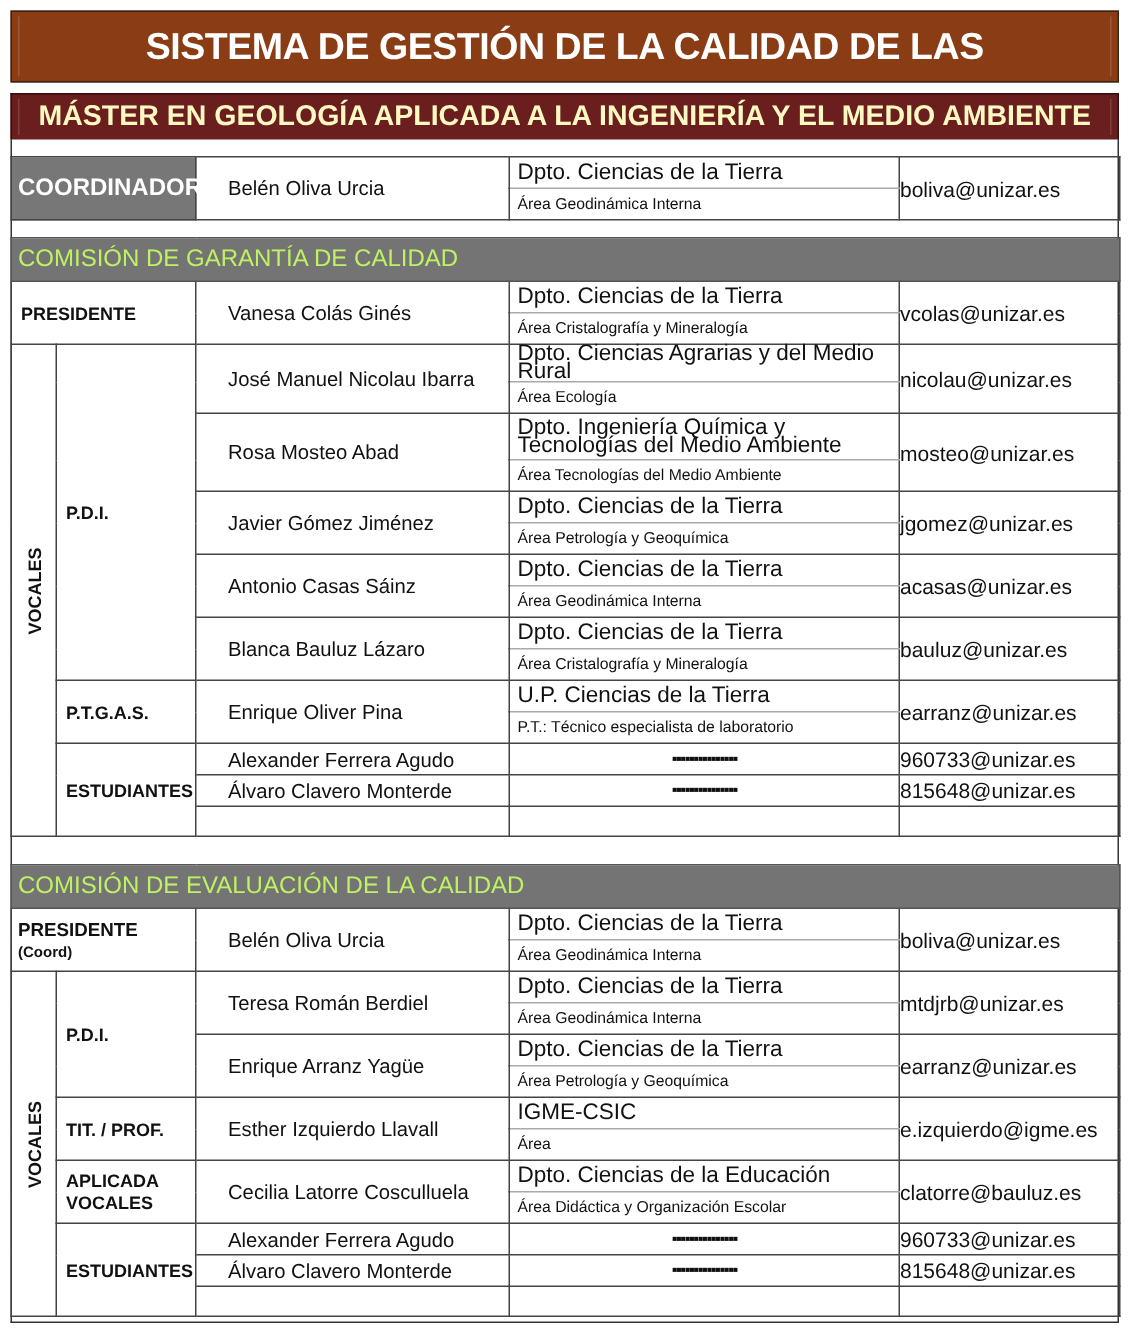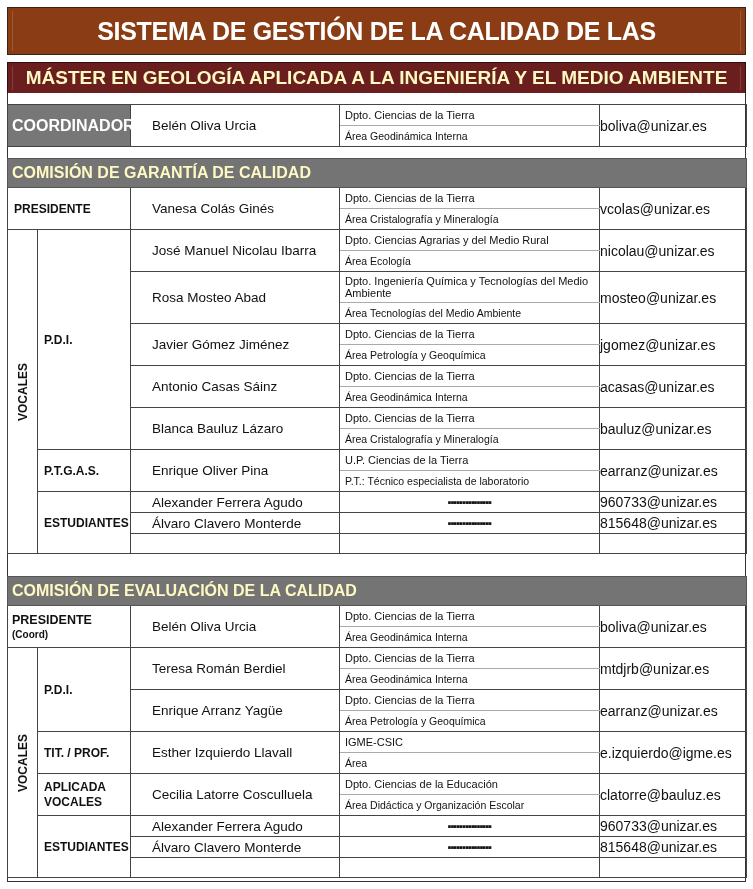--- a/index.html
+++ b/index.html
@@ -20,26 +20,26 @@
     color:#fef9c3; font-weight:bold; font-size:19px; text-align:center; line-height:30px;
   }
   .sheet {
     position:absolute; left:7px; top:93px; width:739px; height:789px;
     border-left:1px solid #333; border-right:1px solid #333; border-bottom:1px solid #333; box-sizing:border-box;
   }
   table { border-collapse:collapse; table-layout:fixed; position:absolute; left:7px; width:739px; }
   td { border:1px solid #444; padding:0; font-size:13px; vertical-align:middle; }
   .lbl { font-weight:bold; font-size:12px; padding-left:6px; }
   .name { font-size:13.5px; padding-left:21px; }
-  .dept { font-size:11px; padding:0 5px; height:20px; line-height:12px; border-bottom:1px solid #aaa; }
+  .dept { font-size:15px; padding:0 5px; height:20px; line-height:12px; border-bottom:1px solid #aaa; }
   .area { font-size:10.5px; padding:0 5px; height:20px; }
   .email { font-size:14px; }
   .stars { text-align:center; font-size:11px; letter-spacing:-1px; font-weight:bold; }
   .coord-lbl { background:#777; color:#fff; font-weight:bold; font-size:16px; padding-left:4px;text-align:right; }
-  .sect { background:#747474; color:#fef9c3; font-weight:bold; font-size:16px; padding-left:4px; height:28px; border-color:#555; }
+  .sect { background:#747474; color:#bef264; font-weight:normal; font-size:16px; padding-left:4px; height:28px; border-color:#555; }
   .vert { position:relative; }
   .vert span { position:absolute; left:50%; top:50%; transform:translate(-50%,-50%) rotate(-90deg); font-weight:bold; font-size:12px; white-space:nowrap; }
 </style>
 </head>
 <body>
 
 <div class="title1">SISTEMA DE GESTIÓN DE LA CALIDAD DE LAS TITULACIONES</div>
 <div class="title2">MÁSTER EN GEOLOGÍA APLICADA A LA INGENIERÍA Y EL MEDIO AMBIENTE</div>
 <div class="sheet"></div>
 

